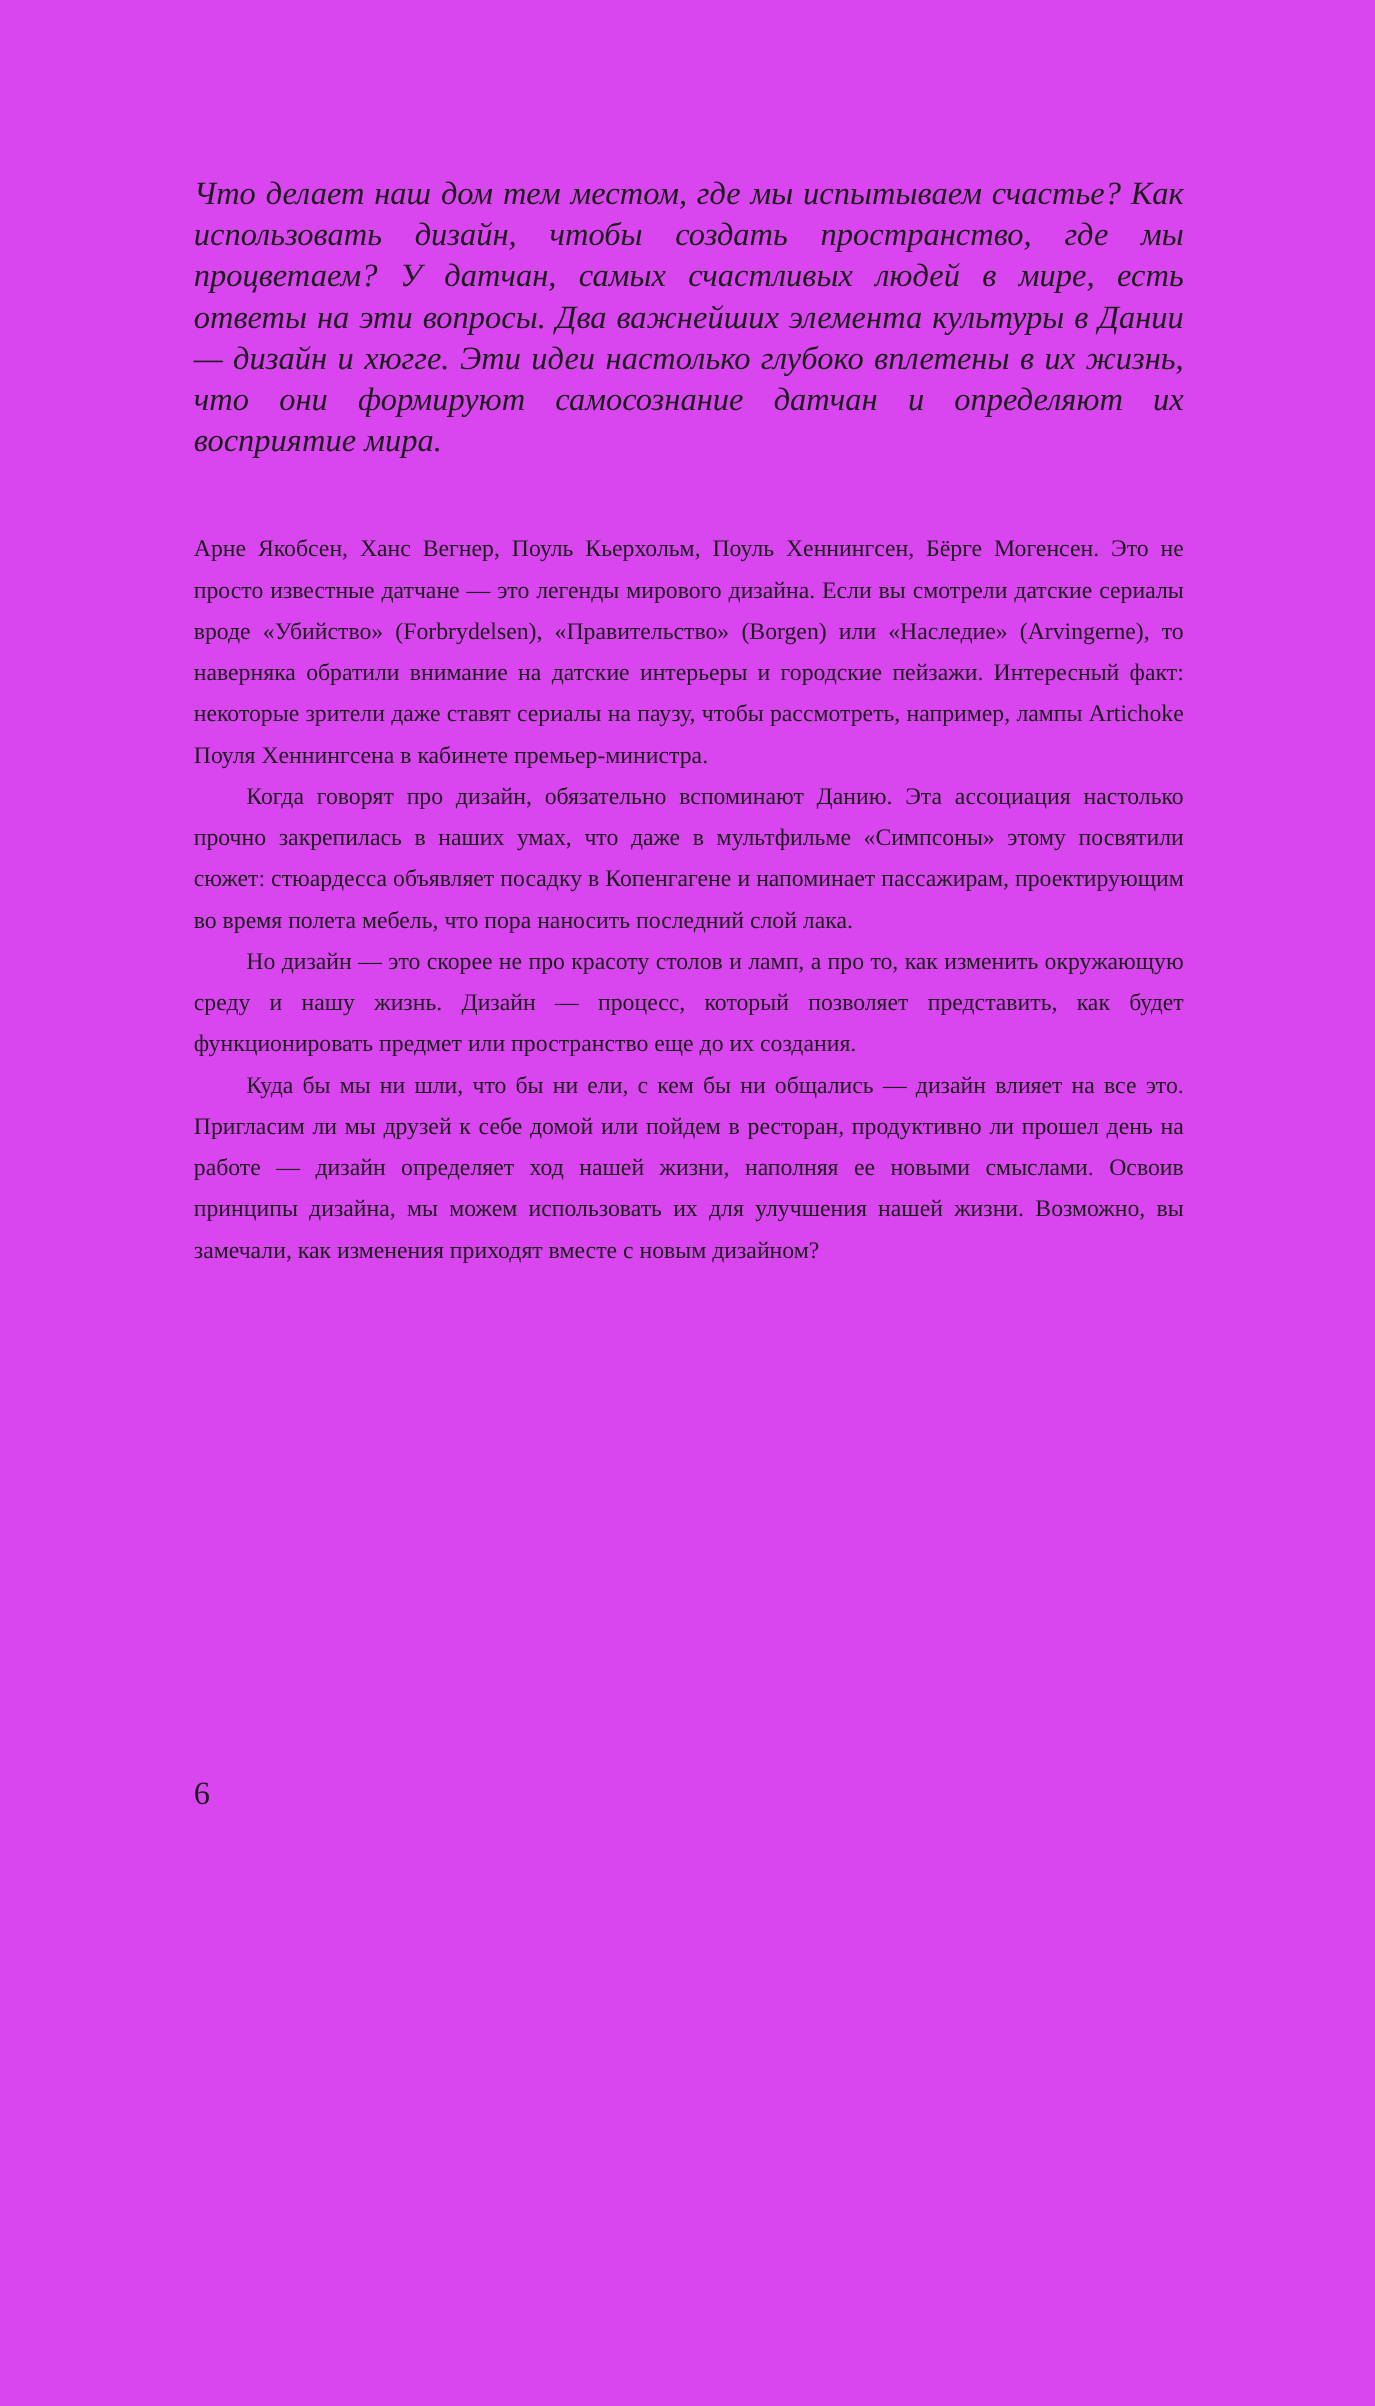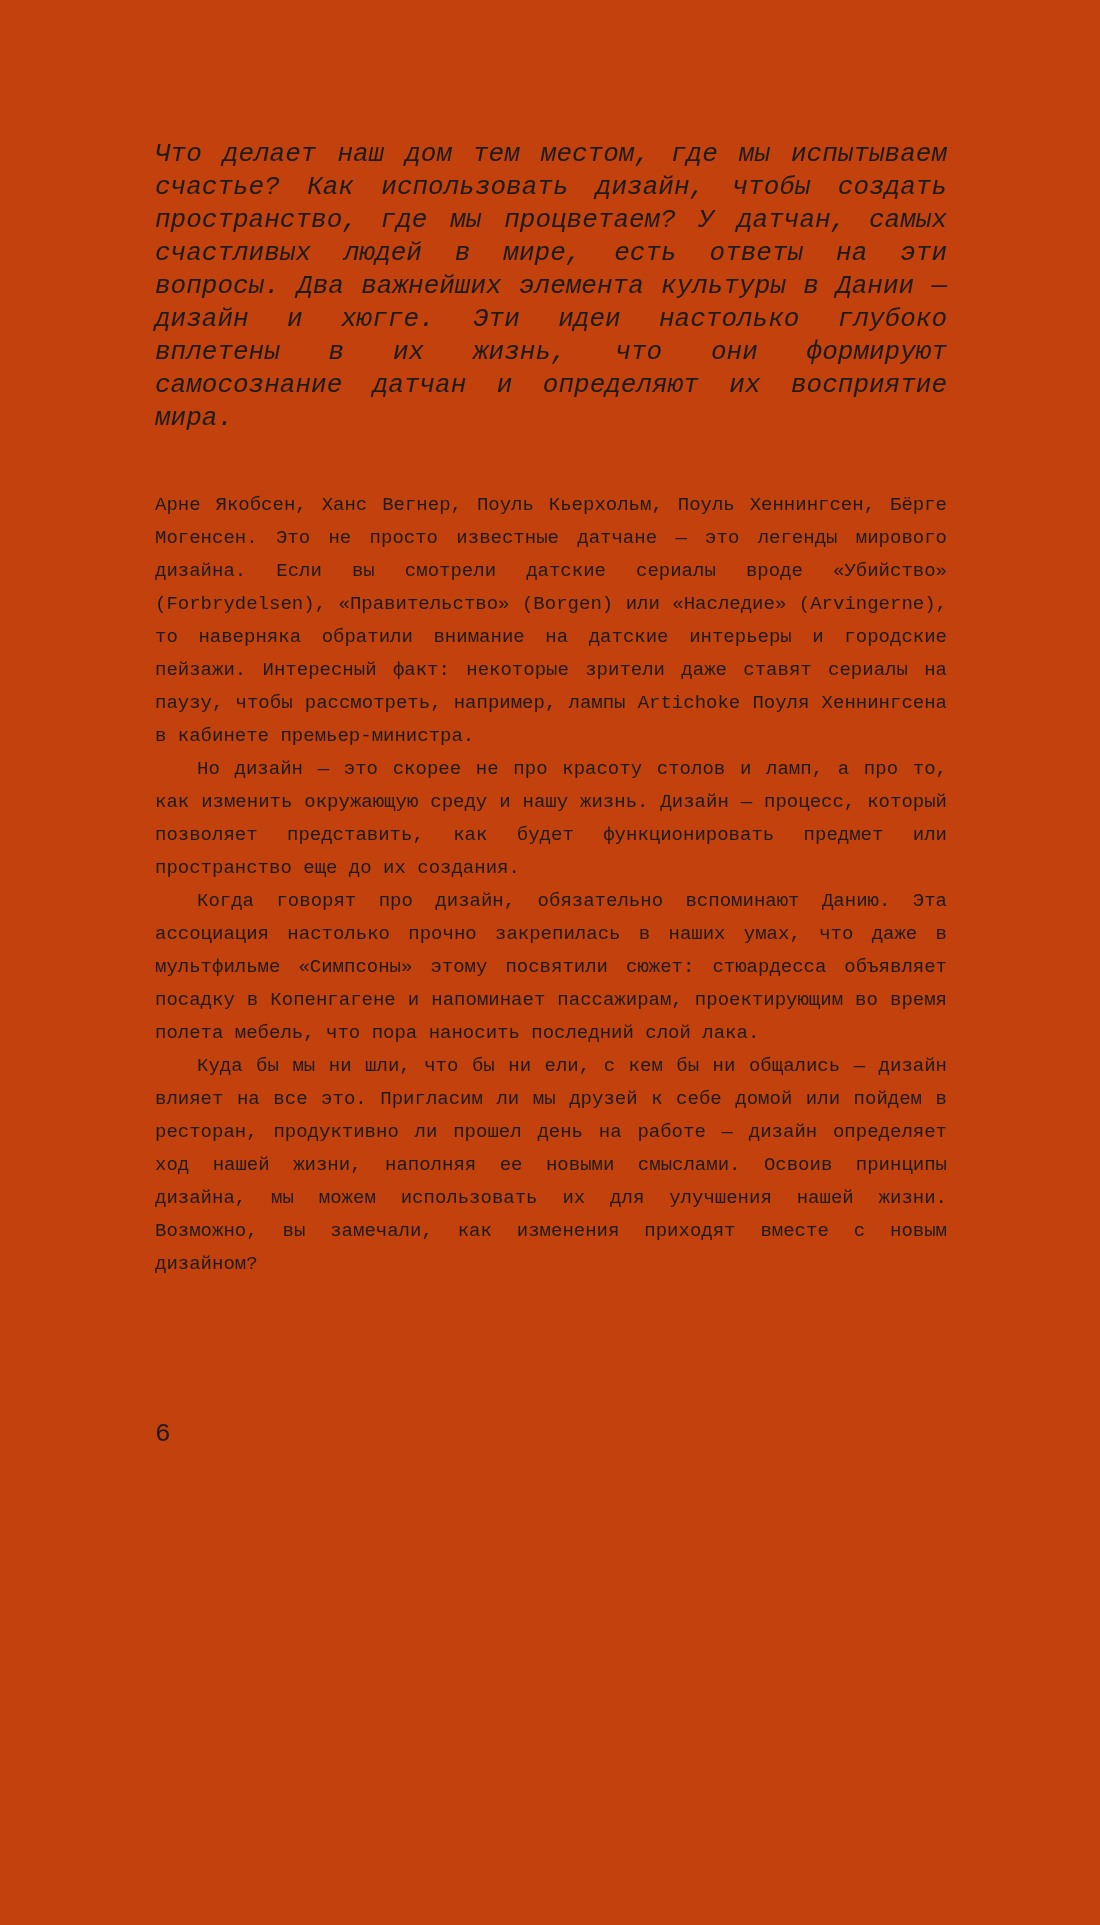--- a/index.html
+++ b/index.html
@@ -4,23 +4,23 @@
   <style>
     html, body {
       margin: 0;
       padding: 0;
       background: #ffffff;
     }
     .page {
       position: relative;
       width: 1100px;
       height: 1925px;
-      background: #c2410c;
+      background: #d946ef;
       overflow: hidden;
-      font-family: Liberation Mono, monospace;
+      font-family: Liberation Serif, serif;
       color: #1c1c1c;
     }
     .content {
       position: absolute;
       left: 155px;
       top: 138px;
       width: 792px;
     }
     .epigraph {
       margin: 0 0 54px 0;
@@ -53,20 +53,20 @@
   </style>
 </head>
 <body>
 
 <div class="page">
   <div class="content">
     <p class="epigraph">Что делает наш дом тем местом, где мы испытываем счастье? Как использовать дизайн, чтобы создать пространство, где мы процветаем? У датчан, самых счастливых людей в мире, есть ответы на эти вопросы. Два важнейших элемента культуры в Дании — дизайн и хюгге. Эти идеи настолько глубоко вплетены в их жизнь, что они формируют самосознание датчан и определяют их восприятие мира.</p>
 
     <div>
       <p class="para">Арне Якобсен, Ханс Вегнер, Поуль Кьерхольм, Поуль Хеннингсен, Бёрге Могенсен. Это не просто известные датчане — это легенды мирового дизайна. Если вы смотрели датские сериалы вроде «Убийство» (Forbrydelsen), «Правительство» (Borgen) или «Наследие» (Arvingerne), то наверняка обратили внимание на датские интерьеры и городские пейзажи. Интересный факт: некоторые зрители даже ставят сериалы на паузу, чтобы рассмотреть, например, лампы Artichoke Поуля Хеннингсена в кабинете премьер-министра.</p>
+      <p class="para indent">Когда говорят про дизайн, обязательно вспоминают Данию. Эта ассоциация настолько прочно закрепилась в наших умах, что даже в мультфильме «Симпсоны» этому посвятили сюжет: стюардесса объявляет посадку в Копенгагене и напоминает пассажирам, проектирующим во время полета мебель, что пора наносить последний слой лака.</p>
       <p class="para indent">Но дизайн — это скорее не про красоту столов и ламп, а про то, как изменить окружающую среду и нашу жизнь. Дизайн — процесс, который позволяет представить, как будет функционировать предмет или пространство еще до их создания.</p>
-      <p class="para indent">Когда говорят про дизайн, обязательно вспоминают Данию. Эта ассоциация настолько прочно закрепилась в наших умах, что даже в мультфильме «Симпсоны» этому посвятили сюжет: стюардесса объявляет посадку в Копенгагене и напоминает пассажирам, проектирующим во время полета мебель, что пора наносить последний слой лака.</p>
       <p class="para indent">Куда бы мы ни шли, что бы ни ели, с кем бы ни общались — дизайн влияет на все это. Пригласим ли мы друзей к себе домой или пойдем в ресторан, продуктивно ли прошел день на работе — дизайн определяет ход нашей жизни, наполняя ее новыми смыслами. Освоив принципы дизайна, мы можем использовать их для улучшения нашей жизни. Возможно, вы замечали, как изменения приходят вместе с новым дизайном?</p>
     </div>
   </div>
 
   <div class="page-number">6</div>
 </div>
 
 </body></html>

